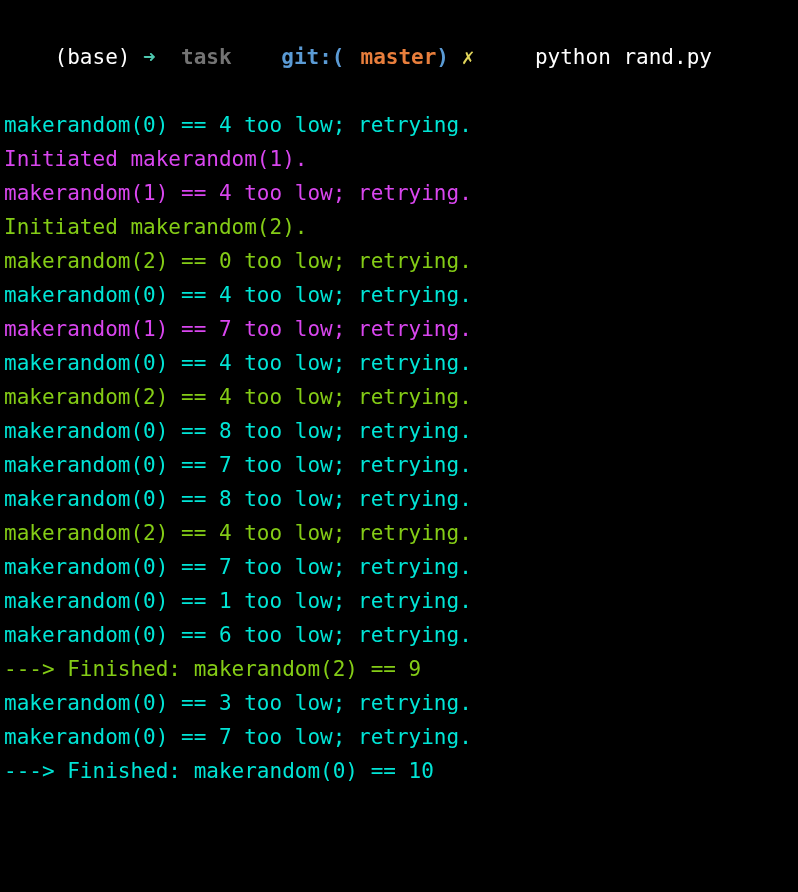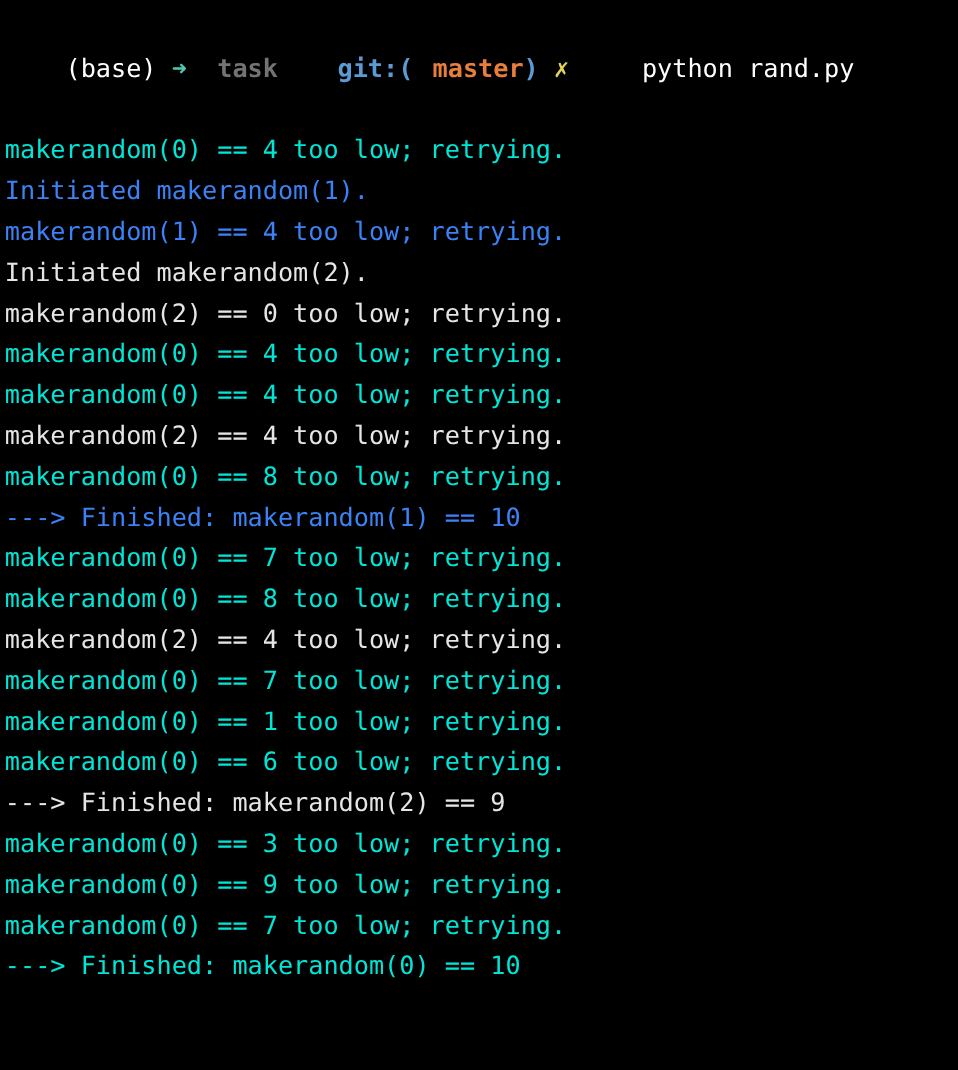--- a/index.html
+++ b/index.html
@@ -22,51 +22,50 @@
     }
     .prompt-base { color: #ffffff; margin-top: 39px; }
     .prompt-arrow { color: #4ec9b0; font-weight: bold; }
     .prompt-task { color: #737373; font-weight: bold; }
     .prompt-git { color: #5b9bd5; font-weight: bold; margin-left: 37px; }
     .prompt-paren { color: #5b9bd5; font-weight: bold; }
     .prompt-branch { color: #e87e3c; font-weight: bold; padding-left: 16px; }
     .prompt-x { color: #e0d45a; font-weight: bold; }
     .prompt-cmd { color: #ffffff; margin-left: 48px; }
     .c-cyan { color: #00e5d6; }
-    .c-red { color: #3b82f6; }
-    .c-magenta { color: #e5e5e5; }
+    .c-red { color: #d946ef; }
+    .c-magenta { color: #84cc16; }
     .c-white { color: #ffffff; }
   </style>
 </head>
 <body>
 
 <div id="terminal">
 
   <div class="line">
     <span class="prompt-base">(base) </span><span class="prompt-arrow">➜  </span><span class="prompt-task">task </span><span class="prompt-git">git:</span><span class="prompt-paren">(</span><span class="prompt-branch">master</span><span class="prompt-paren">) </span><span class="prompt-x">✗ </span><span class="prompt-cmd">python rand.py</span>
   </div>
 
   <div id="output-lines">
       <div class="line c-cyan">makerandom(0) == 4 too low; retrying.</div>
       <div class="line c-red">Initiated makerandom(1).</div>
       <div class="line c-red">makerandom(1) == 4 too low; retrying.</div>
       <div class="line c-magenta">Initiated makerandom(2).</div>
       <div class="line c-magenta">makerandom(2) == 0 too low; retrying.</div>
       <div class="line c-cyan">makerandom(0) == 4 too low; retrying.</div>
+      <div class="line c-red">makerandom(1) == 7 too low; retrying.</div>
       <div class="line c-cyan">makerandom(0) == 4 too low; retrying.</div>
       <div class="line c-magenta">makerandom(2) == 4 too low; retrying.</div>
       <div class="line c-cyan">makerandom(0) == 8 too low; retrying.</div>
-      <div class="line c-red">---&gt; Finished: makerandom(1) == 10</div>
       <div class="line c-cyan">makerandom(0) == 7 too low; retrying.</div>
       <div class="line c-cyan">makerandom(0) == 8 too low; retrying.</div>
       <div class="line c-magenta">makerandom(2) == 4 too low; retrying.</div>
       <div class="line c-cyan">makerandom(0) == 7 too low; retrying.</div>
       <div class="line c-cyan">makerandom(0) == 1 too low; retrying.</div>
       <div class="line c-cyan">makerandom(0) == 6 too low; retrying.</div>
       <div class="line c-magenta">---&gt; Finished: makerandom(2) == 9</div>
       <div class="line c-cyan">makerandom(0) == 3 too low; retrying.</div>
-      <div class="line c-cyan">makerandom(0) == 9 too low; retrying.</div>
       <div class="line c-cyan">makerandom(0) == 7 too low; retrying.</div>
       <div class="line c-cyan">---&gt; Finished: makerandom(0) == 10</div>
       <div class="line c-white">&nbsp;</div>
     </div>
 
 </div>
 
 </body></html>

